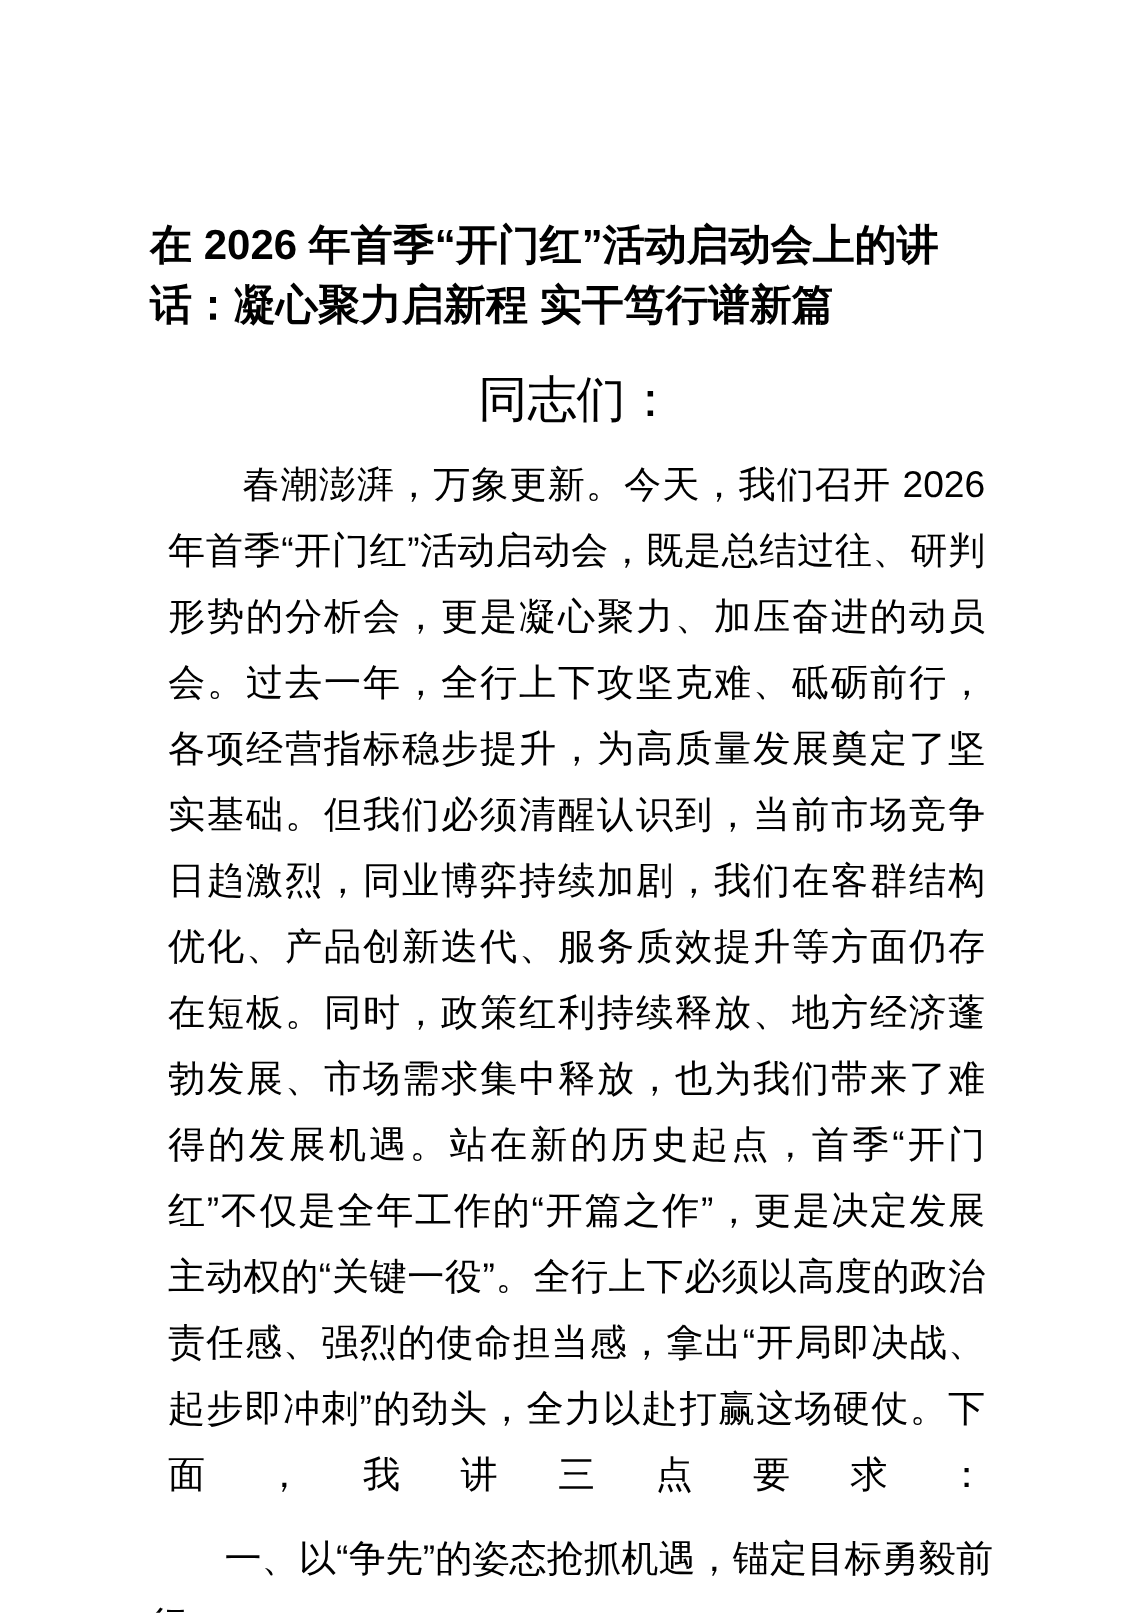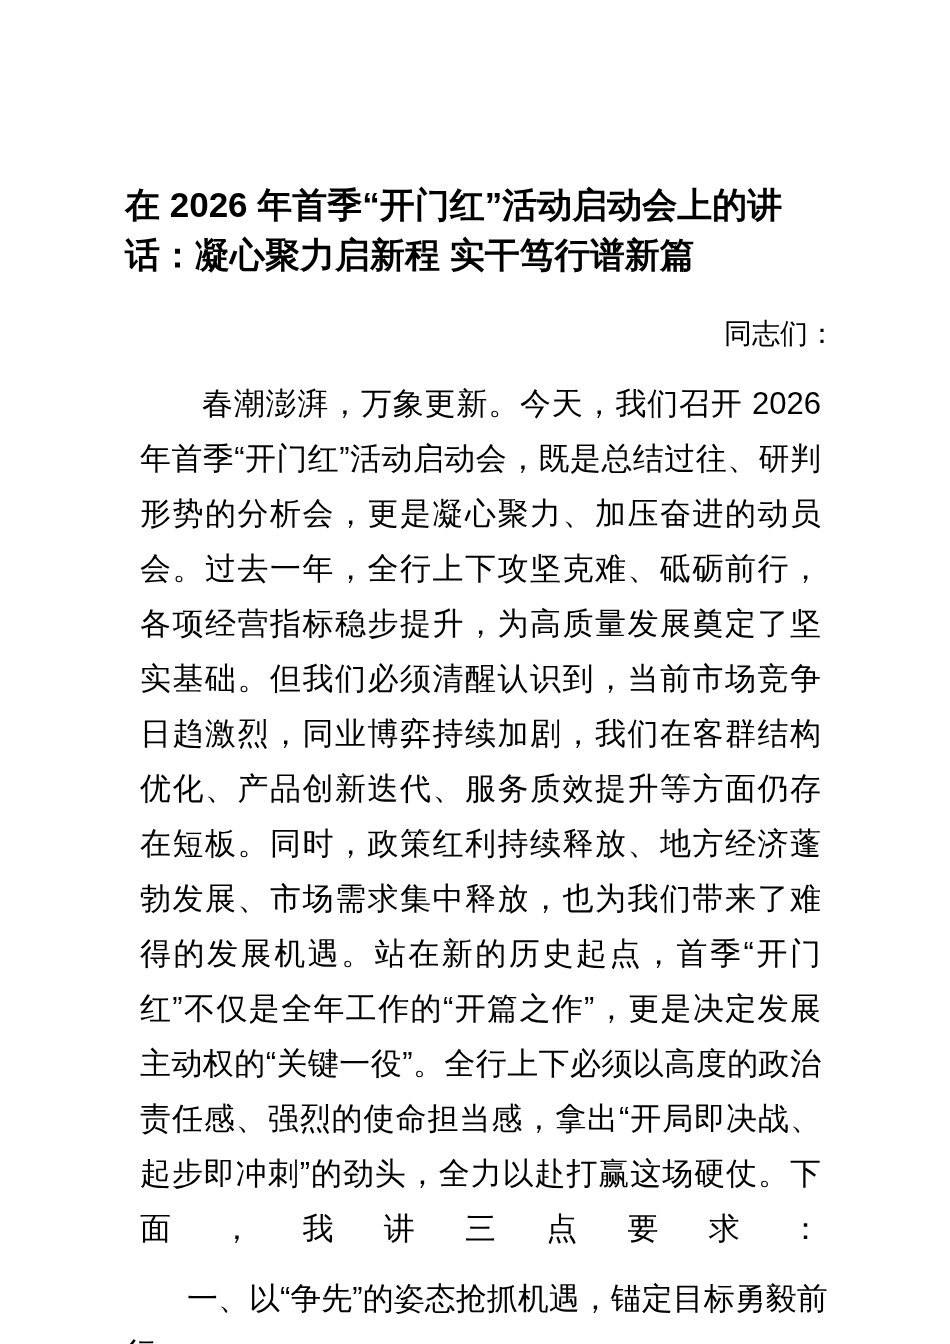--- a/index.html
+++ b/index.html
@@ -29,24 +29,24 @@
     font-size: 35px;
     font-weight: 700;
     line-height: 50px;
     text-align: left;
     letter-spacing: 0px;
     margin: 0 0 26px 0;
     word-break: break-all;
   }
 
   .salutation {
-    font-size: 28px;
+    font-size: 41px;
     line-height: 55px;
     margin: 0 0 0 0;
-    text-align: right;
+    text-align: center;
     word-break: break-all;
   }
 
   .body-para {
     font-size: 31px;
     line-height: 55px;
     margin: 15px;
     text-align: justify;
     text-align-last: left;
     text-justify: inter-ideograph;

